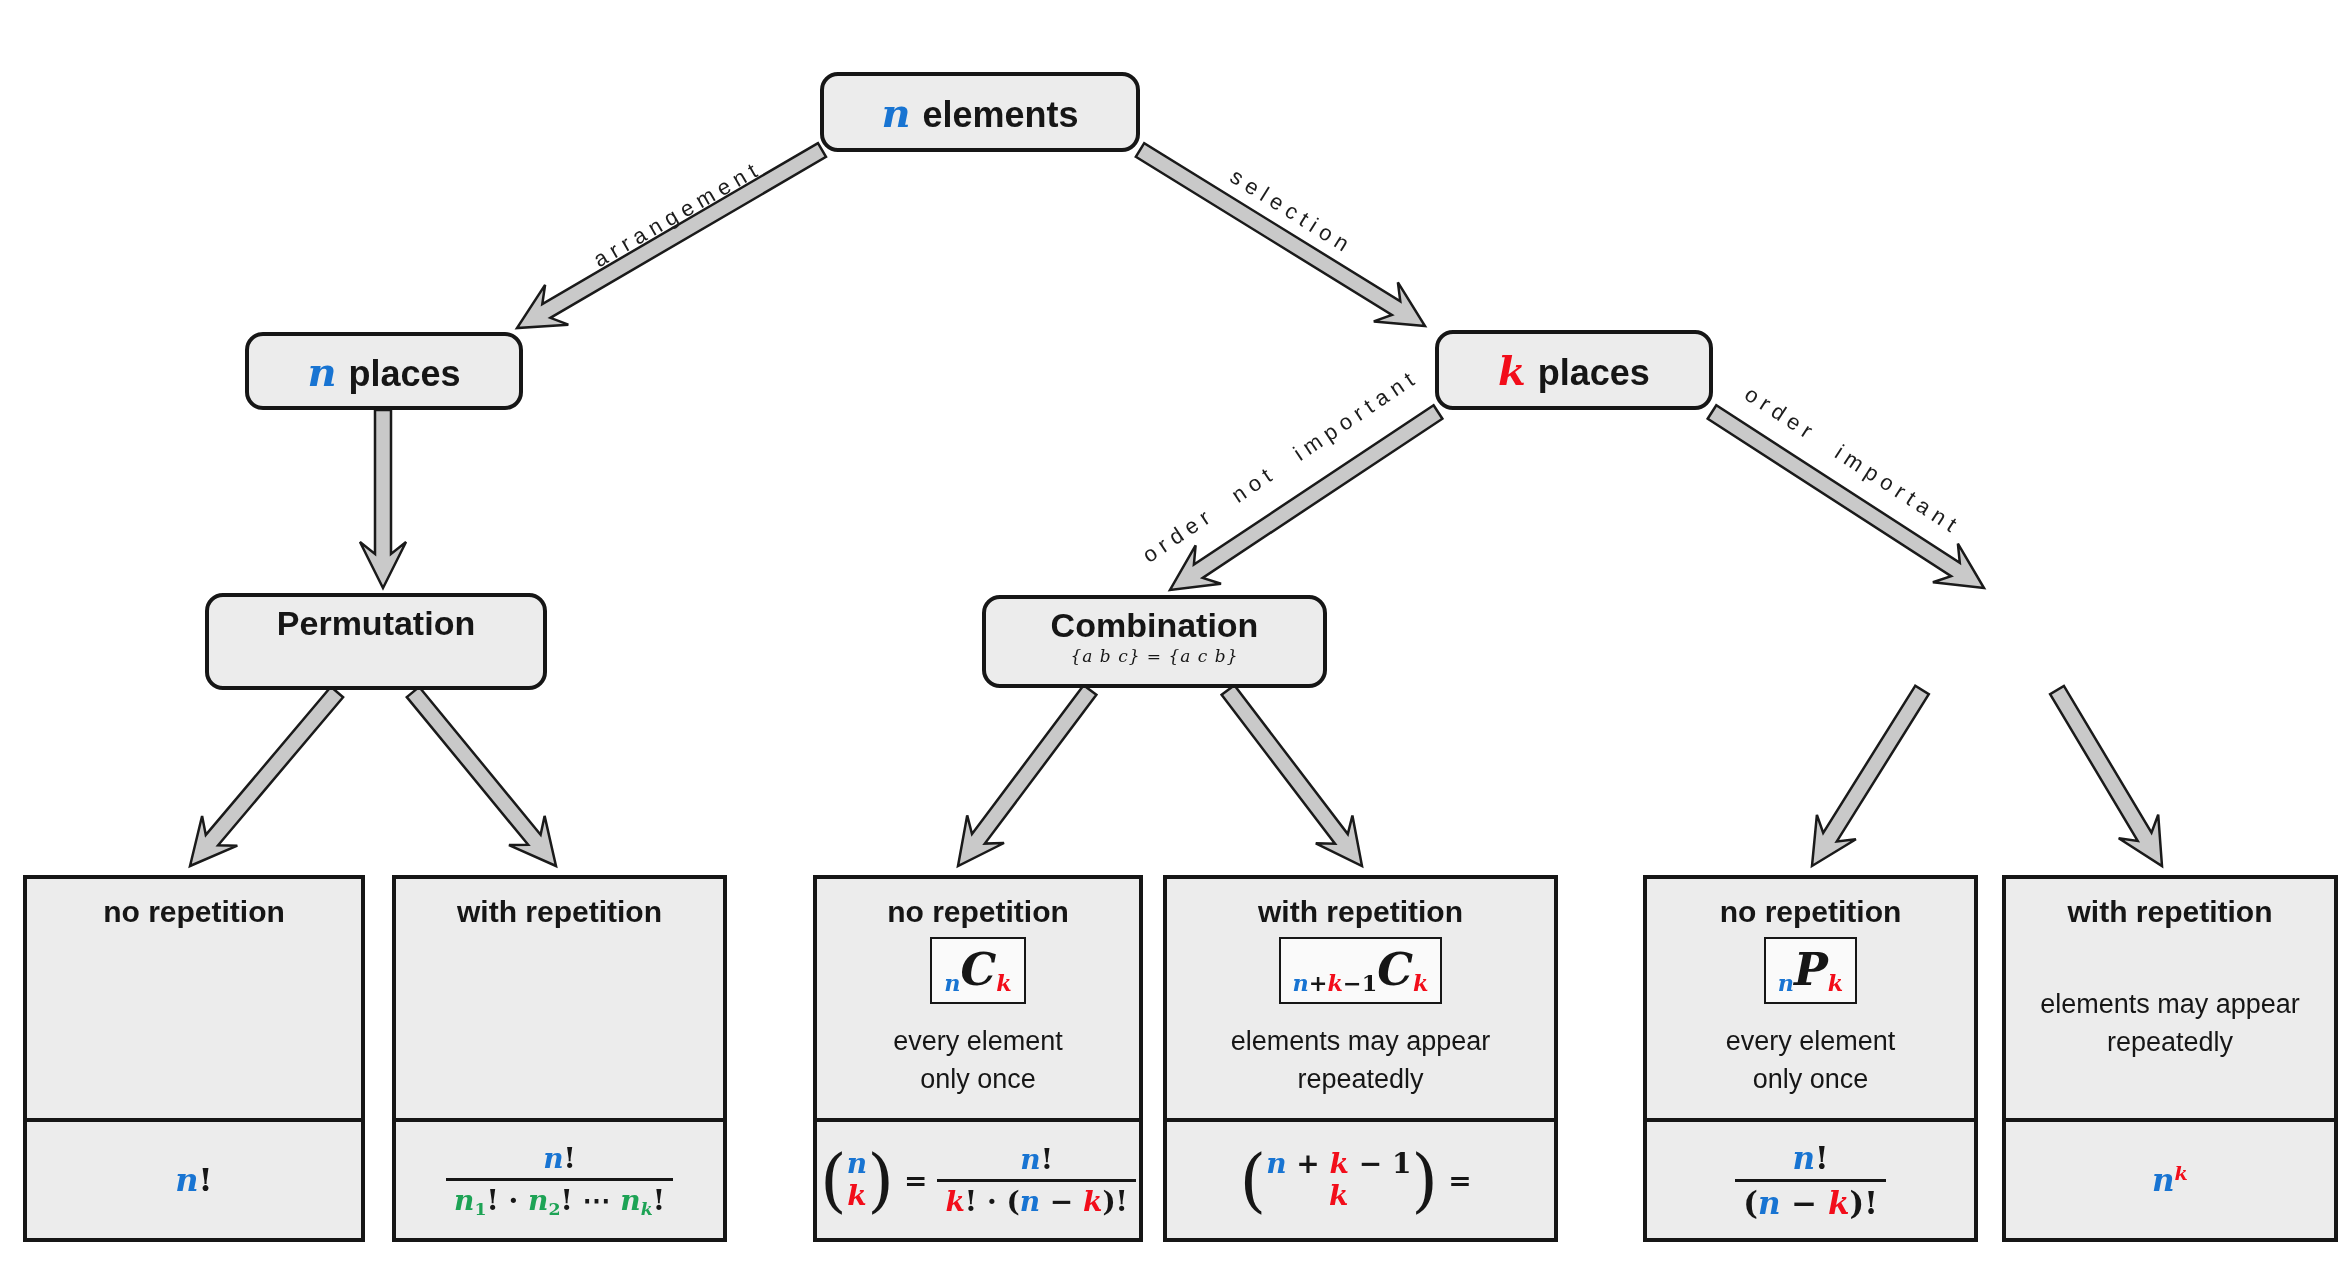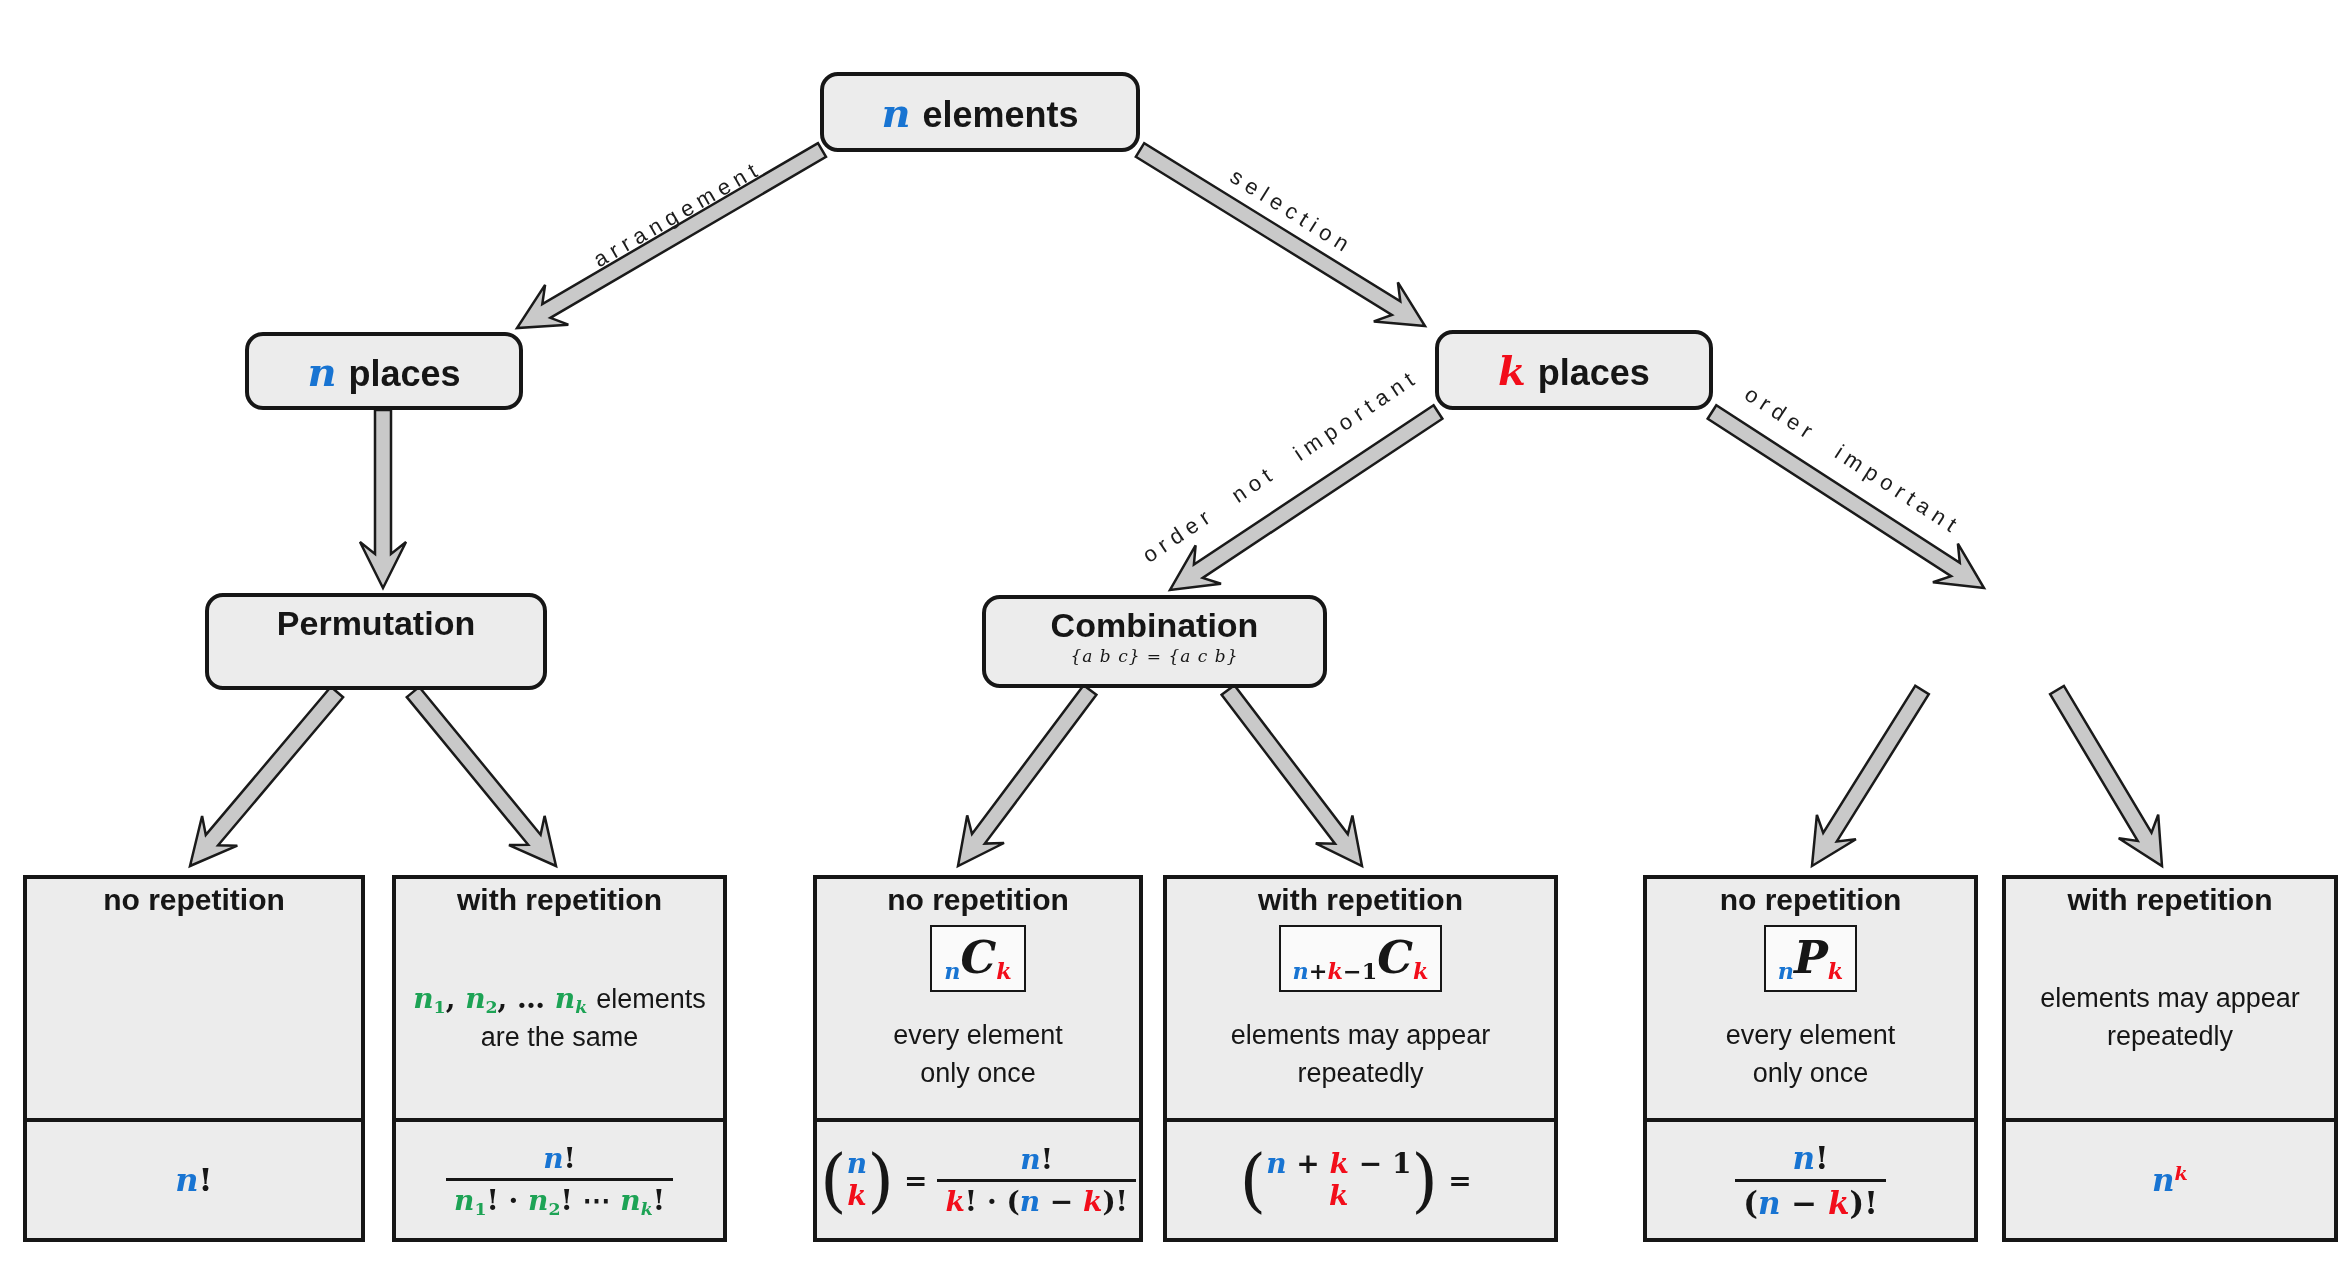--- a/index.html
+++ b/index.html
@@ -34,21 +34,21 @@
   .node-math.red{color:var(--red)}
   .node-title{font-weight:bold;font-size:36px;color:var(--ink)}
   .node.node-two{justify-content:flex-start;padding-top:6px}
   .node.node-two .node-title{font-size:34px;line-height:1.2}
   .node-sub{font-family:"DejaVu Serif",serif;font-style:italic;font-size:17px;min-height:34px;letter-spacing:1px;line-height:1.2}
 
   .card{
     position:absolute;z-index:1;background:var(--card-bg);
     border:4px solid var(--ink);display:flex;flex-direction:column;
   }
-  .card-top{height:239px;display:flex;flex-direction:column;align-items:center;padding-top:4px}
+  .card-top{height:239px;display:flex;flex-direction:column;align-items:center;padding-top:16px}
   .card-header{font-weight:bold;font-size:30px}
   .body-wrap{flex:1;display:flex;flex-direction:column;justify-content:center}
   .card-body{font-size:27px;text-align:center;line-height:1.4}
   .card-formula{flex:1;border-top:4px solid var(--ink);display:flex;align-items:center;justify-content:center}
 
   .symbol{
     margin-top:8px;border:2px solid var(--ink);background:#fafafa;
     padding:2px 12px;font-size:36px;line-height:1.3;
   }
 
@@ -135,26 +135,20 @@
       <div class="card-header">no repetition</div>
     </div>
     <div class="card-formula">
       <span class="math f32"><span class="tk blue">n</span><span class="tk  up">!</span></span>
     </div>
   </div>
 
   <div class="card" style="left:392px;top:875px;width:335px;height:367px">
     <div class="card-top">
       <div class="card-header">with repetition</div>
-      <div class="body-wrap">
-        <div class="card-body">
-          <div><span class="math mbody"><span class="tk green">n</span><span class="tk green up sub">1</span><span class="tk  up">, </span><span class="tk green">n</span><span class="tk green up sub">2</span><span class="tk  up">, </span><span class="tk  up">… </span><span class="tk green">n</span><span class="tk green sub">k</span></span><span class="after-math">elements</span></div>
-          <div>are the same</div>
-        </div>
-      </div>
     </div>
     <div class="card-formula">
       <span class="frac math f28">
         <span class="num"><span class="tk blue">n</span><span class="tk  up">!</span></span>
         <span class="den"><span class="tk green">n</span><span class="tk green up sub">1</span><span class="tk  up">!</span><span class="tk  up"> · </span><span class="tk green">n</span><span class="tk green up sub">2</span><span class="tk  up">!</span><span class="tk  up"> ⋯ </span><span class="tk green">n</span><span class="tk green sub">k</span><span class="tk  up">!</span></span>
       </span>
     </div>
   </div>
 
   <div class="card" style="left:813px;top:875px;width:330px;height:367px">

